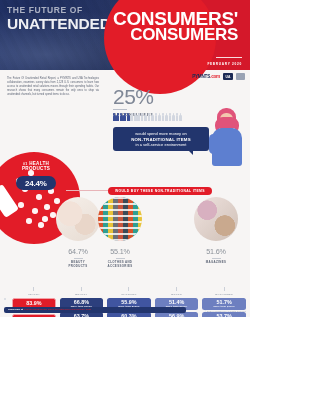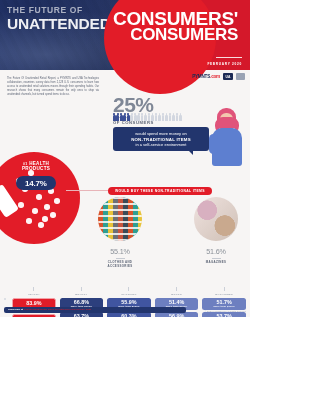--- a/index.html
+++ b/index.html
@@ -48,21 +48,21 @@
           display:flex;align-items:center;justify-content:center;}
   .logo-b span{color:#fff;font-size:3.4px;font-weight:700;}
   .logo-c{width:9px;height:7px;background:#9aa3b4;border-radius:1px;}
 
   
   .intro{position:absolute;left:7px;top:77px;width:92px;z-index:5;}
   .intro p{margin:0;font-size:2.6px;line-height:1.55;color:#5c6475;text-align:justify;}
 
   
   .stat25{position:absolute;left:113px;top:86px;z-index:6;}
-  .stat25 .big{font-size:21px;color:#7f8796;font-weight:700;line-height:1;letter-spacing:-.5px;margin-top:8px;}
+  .stat25 .big{font-size:21px;color:#7f8796;font-weight:400;line-height:1;letter-spacing:-.5px;}
   .stat25 .rule{width:14px;height:1px;background:#b9bec9;margin:2px 0 1.5px;}
   .stat25 .cap{font-size:4.2px;font-weight:700;letter-spacing:.55px;color:#5c6475;}
 
   .people{position:absolute;left:113px;top:113px;z-index:6;display:flex;gap:.9px;width:124px;}
   .p{width:2.6px;height:8px;position:relative;}
   .p:before{content:"";position:absolute;top:0;left:.45px;width:1.7px;height:1.7px;border-radius:50%;
             background:currentColor;}
   .p:after{content:"";position:absolute;top:2.1px;left:0;width:2.6px;height:5.9px;background:currentColor;
            border-radius:1.2px 1.2px 0 0;}
   .p.on{color:#3b4f96;}
@@ -267,26 +267,32 @@
       </div>
     <div class="bottle"></div>
   </div>
   <div class="health-lbl">
     <div class="h1">
       <i>#1</i>
       <span>HEALTH</span>
     </div>
     <div class="h1">PRODUCTS</div>
   </div>
-  <div class="pillbadge">14.7%</div>
+  <div class="pillbadge">24.4%</div>
 
   <div class="ribbon-line"></div>
   <div class="ribbon">WOULD BUY THESE NON-TRADITIONAL ITEMS</div>
 
   <div class="cats" id="cats">
+      <div class="cat" style="left: 0px;">
+        <div class="circ img-beauty"></div>
+        <div class="pct">64.7%</div>
+        <div class="rule"></div>
+        <div class="lbl"><span>BEAUTY</span><br><span>PRODUCTS</span></div>
+      </div>
       <div class="cat" style="left: 42px;">
         <div class="circ img-clothes"></div>
         <div class="pct">55.1%</div>
         <div class="rule"></div>
         <div class="lbl"><span>CLOTHES AND</span><br><span>ACCESSORIES</span></div>
       </div>
       <div class="cat" style="left: 138px;">
         <div class="circ img-mags"></div>
         <div class="pct">51.6%</div>
         <div class="rule"></div>

